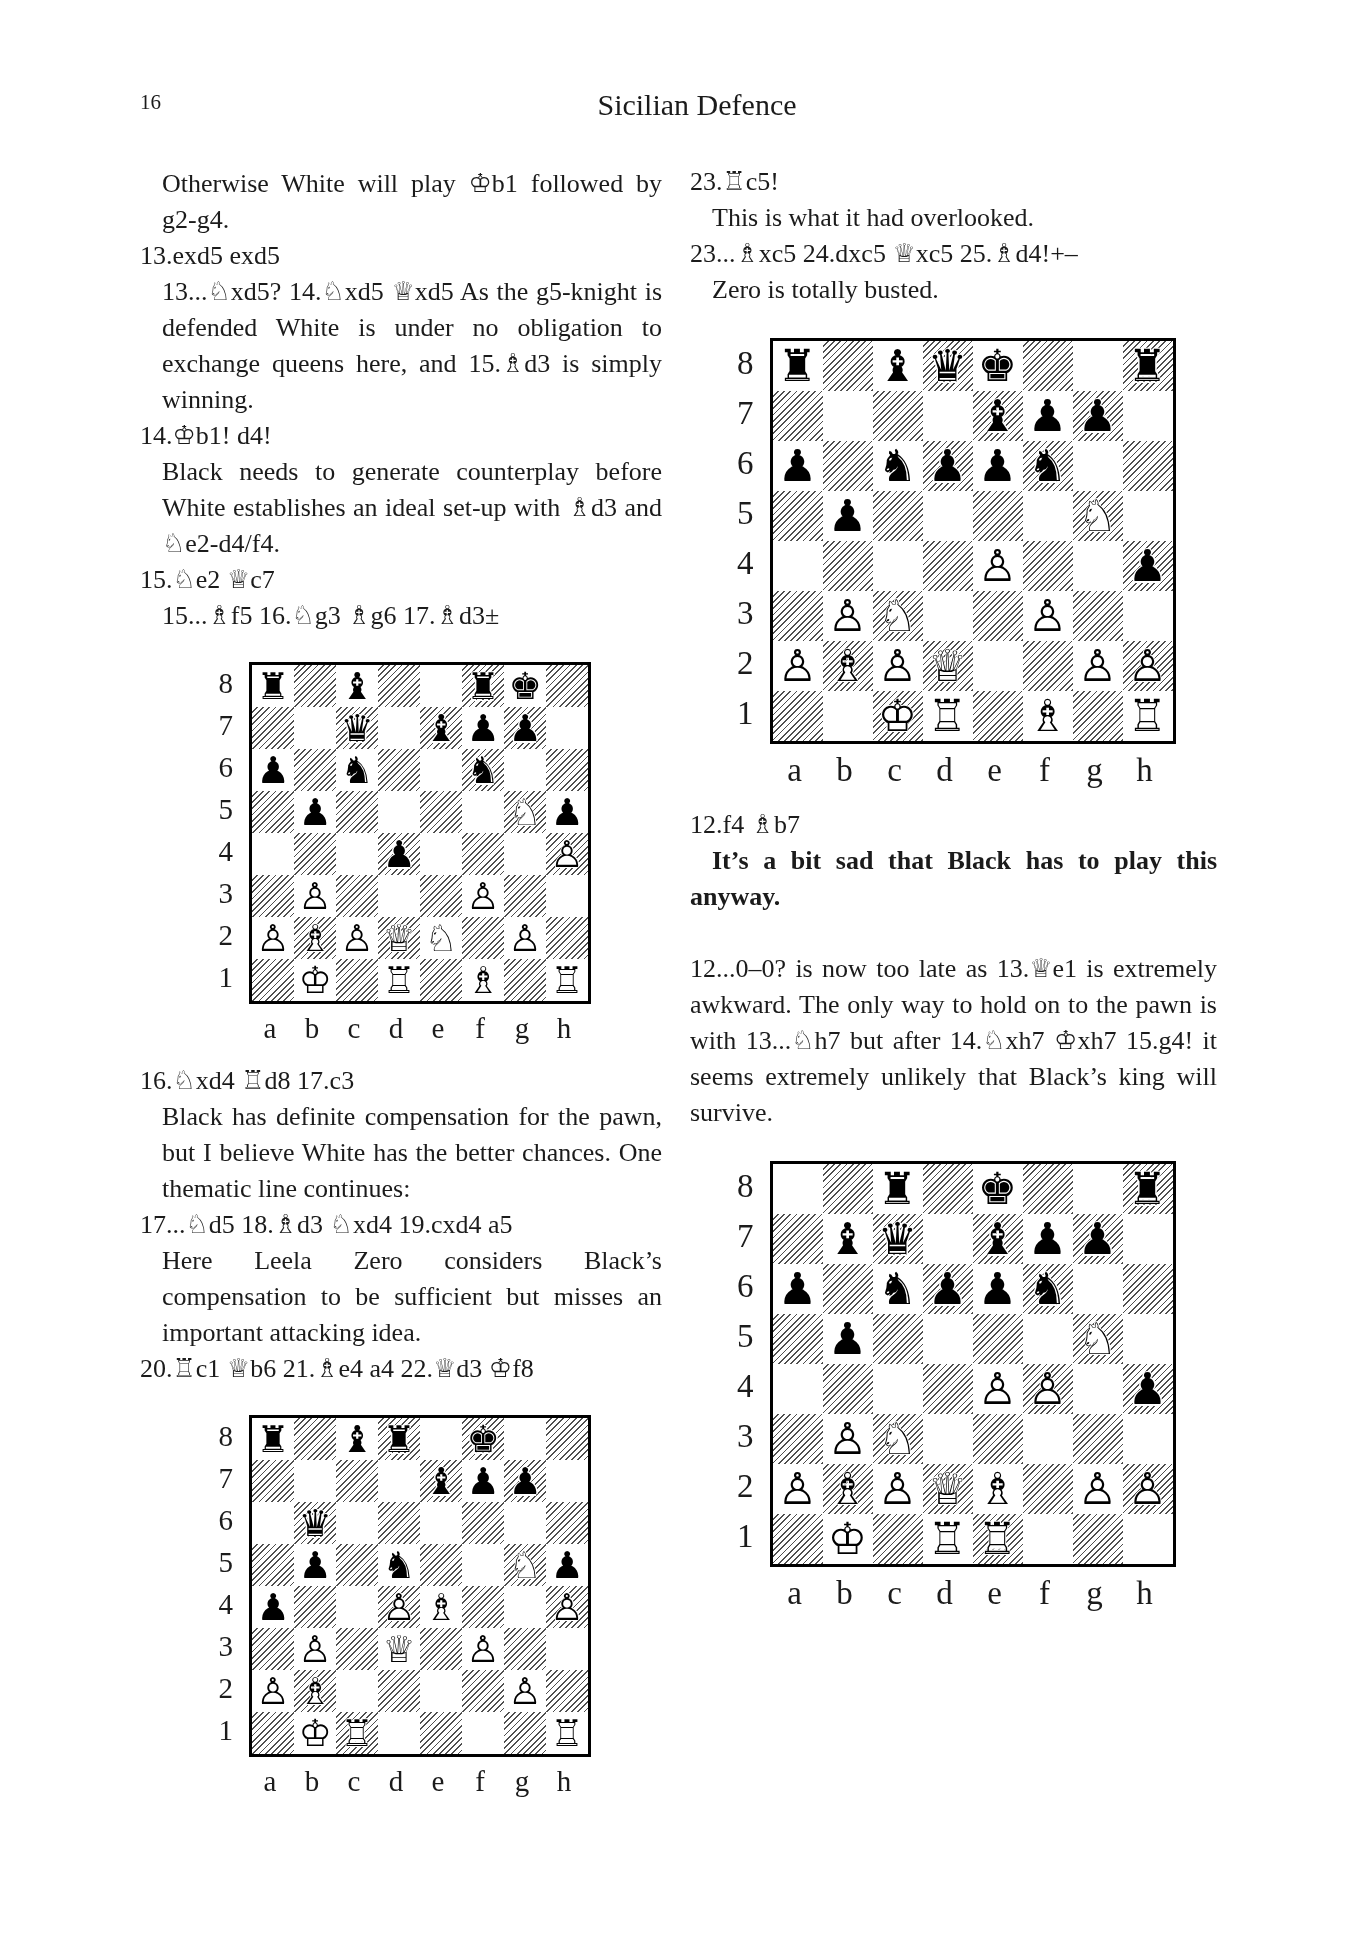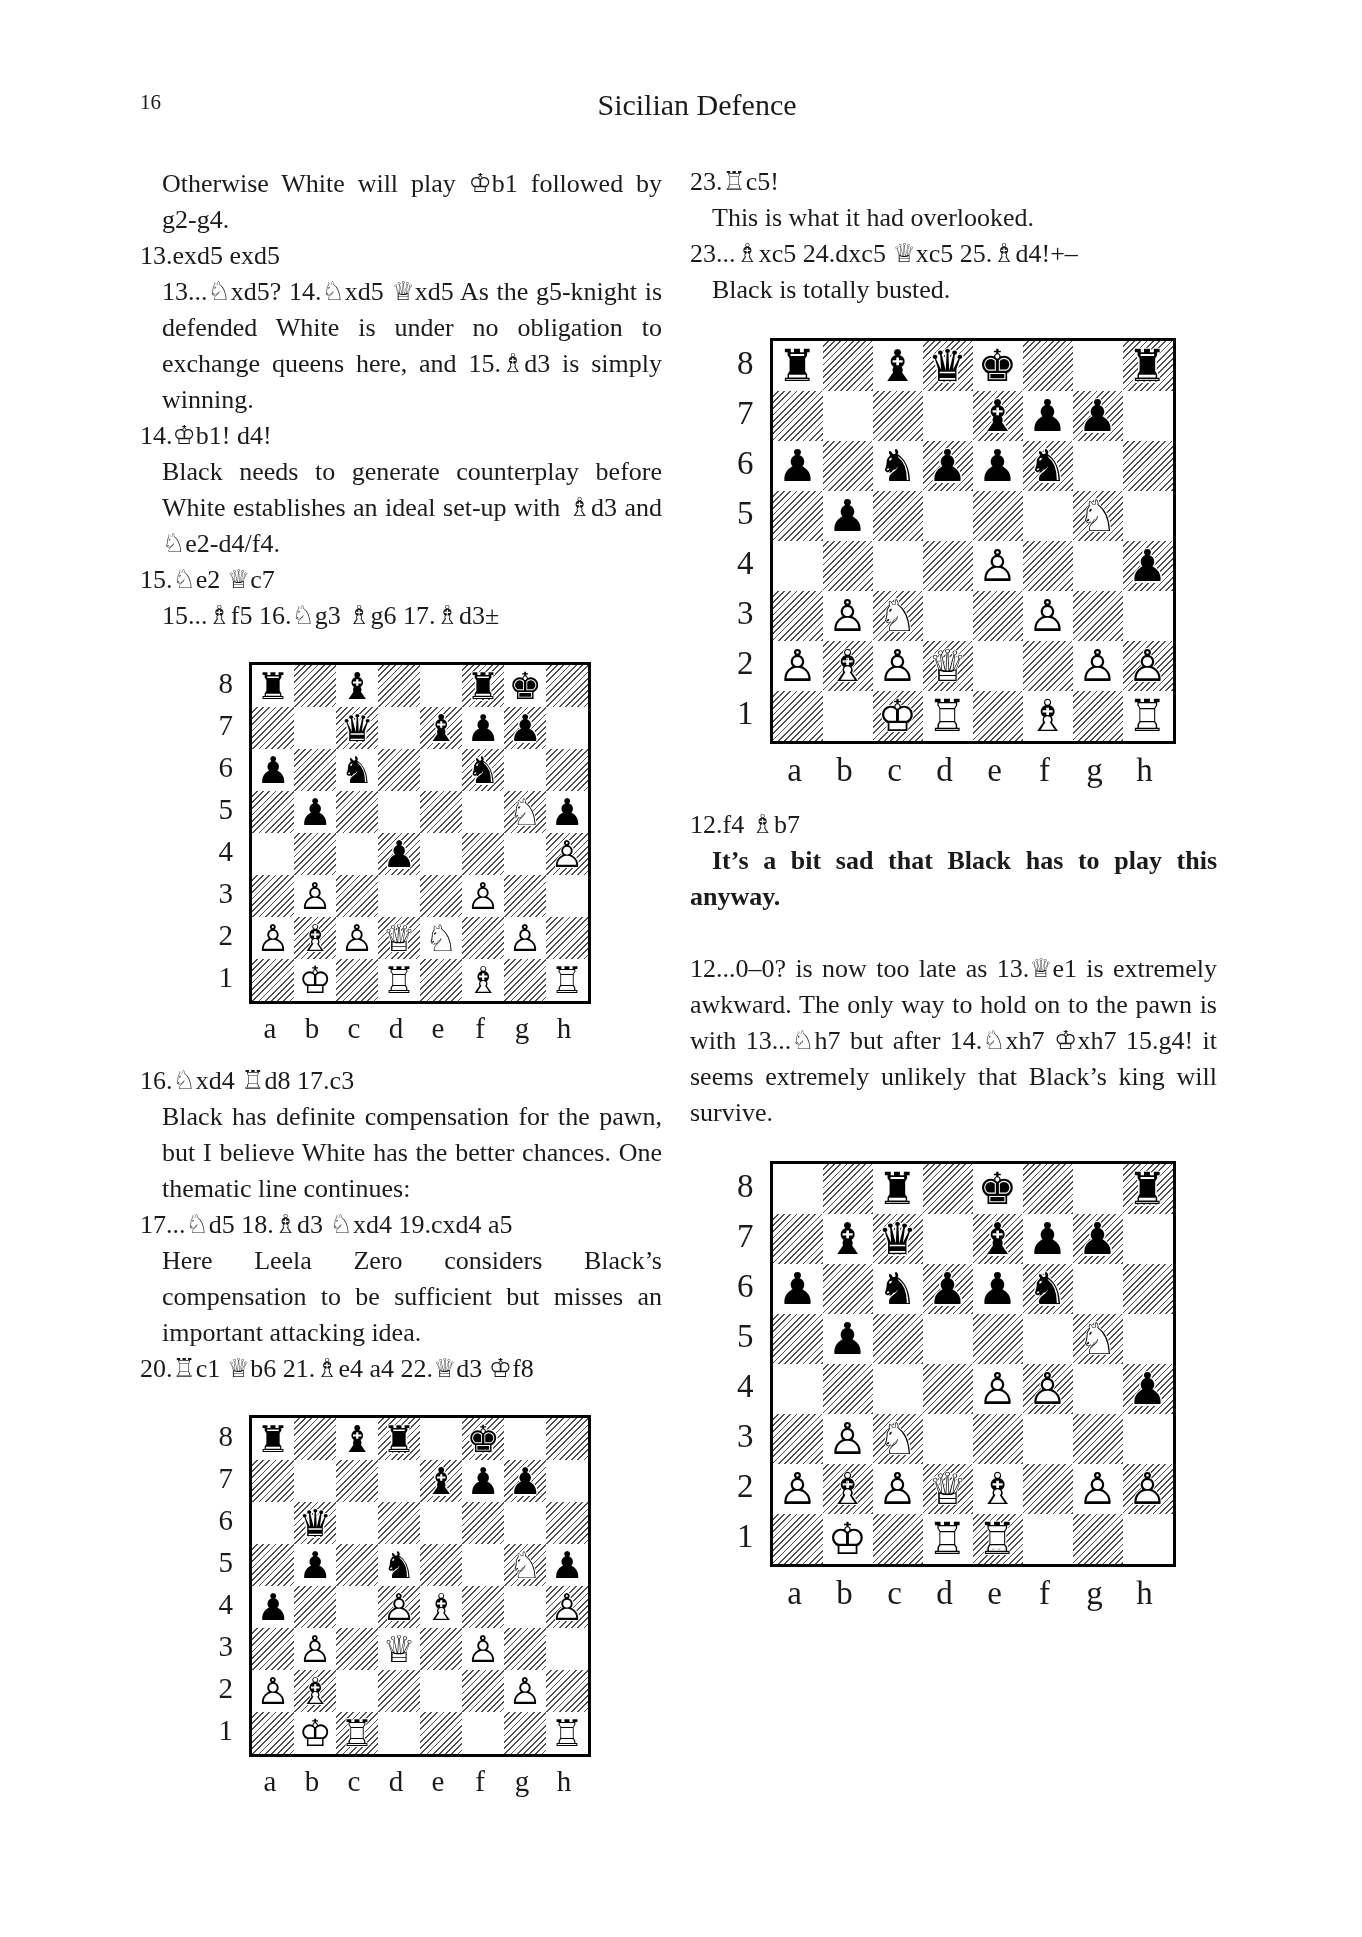--- a/index.html
+++ b/index.html
@@ -344,21 +344,21 @@
           <span class="flab">g</span>
           <span class="flab">h</span>
         </div>
       </div>
     </div>
   </div>
 <div id="col-right" class="col">
     <div class="moves">23.♖c5!</div>
     <div class="para block">This is what it had overlooked.</div>
     <div class="moves">23...♗xc5 24.dxc5 ♕xc5 25.♗d4!+–</div>
-    <div class="para block">Black is totally busted.</div>
+    <div class="para block">Zero is totally busted.</div>
     <div class="diagram large">
       <div class="dg">
         <div class="ranks">
           <span class="rlab">8</span>
           <span class="rlab">7</span>
           <span class="rlab">6</span>
           <span class="rlab">5</span>
           <span class="rlab">4</span>
           <span class="rlab">3</span>
           <span class="rlab">2</span>

